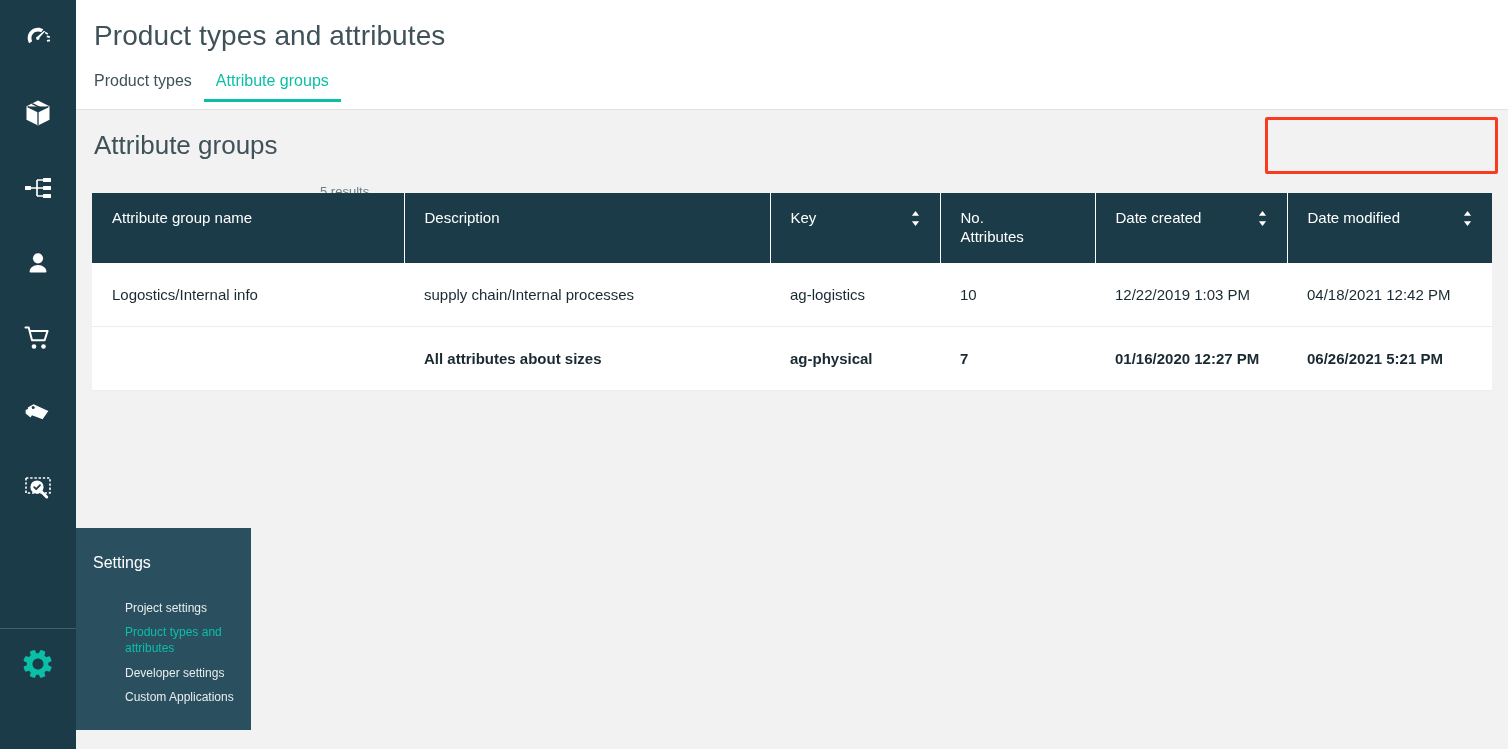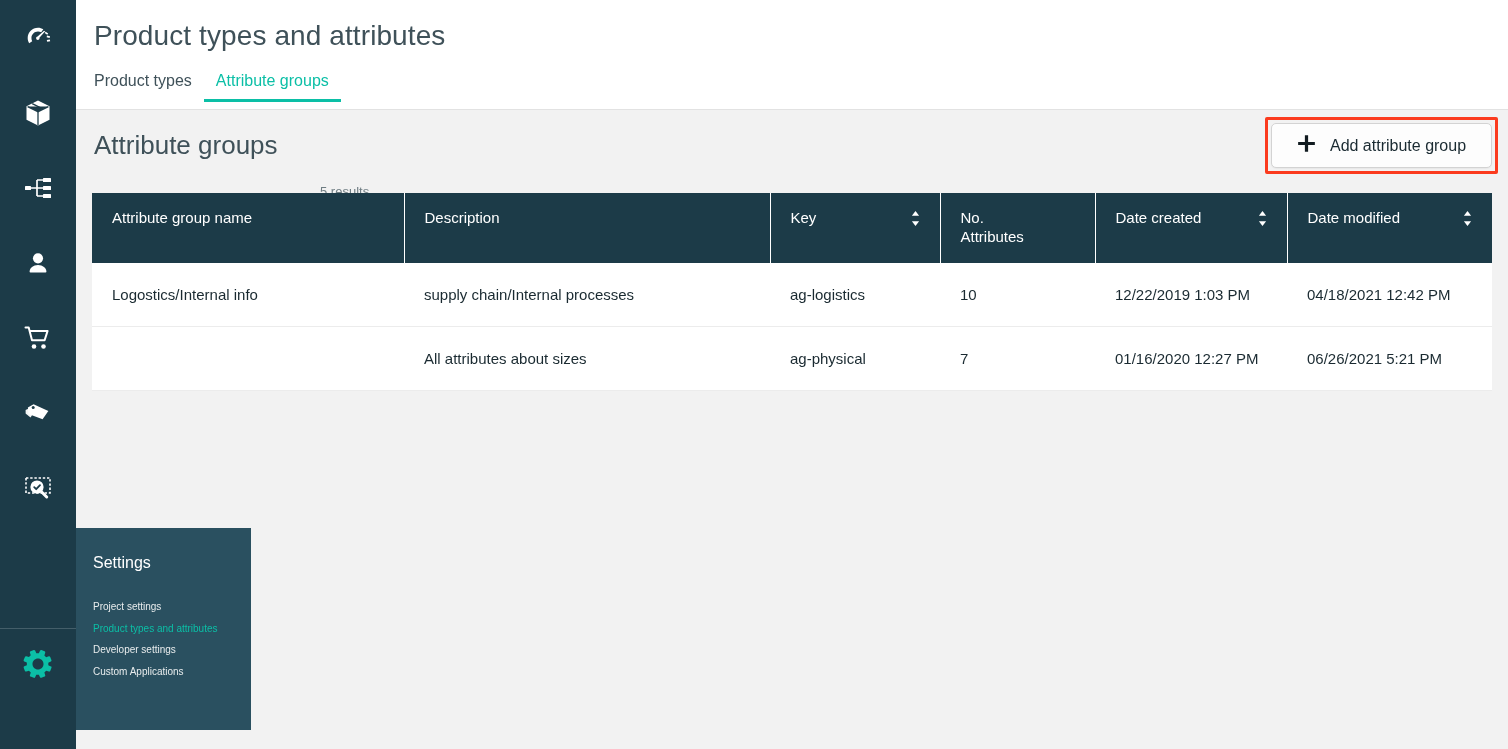--- a/index.html
+++ b/index.html
@@ -129,21 +129,21 @@
   .th-label { line-height: 1.25; }
   .sort-icon { flex: 0 0 auto; margin-top: 1px; }
   tbody td {
     font-size: 15px; color: #1a2a31;
     padding: 0 18px 0 20px;
     height: 63.5px;
     border-bottom: 1px solid #ececec;
     background: #ffffff;
     white-space: nowrap; overflow: hidden; text-overflow: ellipsis;
   }
-  tbody tr:last-child td { border-bottom: 1px solid #ececec; }
+  tbody tr:last-child td { border-bottom: 1px solid #ececec; font-weight: bold; }
   #footer-bar {
     position: absolute; left: 16px; top: 487px;
     width: 1400px; height: 56px;
     display: flex; align-items: center; justify-content: space-between;
   }
   #rows-per-page-text {
     font-size: 15px; color: #1a2a31; white-space: nowrap; padding-left: 6px;
   }
   #pager { display: flex; align-items: center; gap: 14px; padding-right: 10px; }
   .pager-arrow { cursor: pointer; display: flex; align-items: center; }
@@ -166,22 +166,22 @@
   }
   #flyout-title {
     position: absolute; left: 17px; top: 26px;
     font-size: 16px; color: #ffffff; white-space: nowrap;
   }
   #flyout-list {
     position: absolute; left: 17px; top: 68px; right: 8px;
     display: flex; flex-direction: column; gap: 0px;
   }
   .flyout-item {
-    font-size: 10px; color: #e8eced; line-height: 1.35;
-    padding: 4px 0; cursor: pointer;
+    font-size: 12px; color: #e8eced; line-height: 1.35;
+    padding: 4px 0; cursor: pointer; margin-left: 32px;
   }
   .flyout-item.active { color: #0bbfa6; }
 </style>
 </head>
 <body>
 
 <div id="root">
 
   <nav id="rail">
 
@@ -266,28 +266,20 @@
         <div class="tab active">Attribute groups</div>
       </div>
     </div>
 
     <div id="content">
 
       <div id="list-header">
         <div id="list-title">Attribute groups</div>
         <div id="results-count">5 results</div>
 
-        <div id="add-btn">
-          <span>
-            <svg width="19" height="19" viewBox="0 0 20 20">
-              <path fill="#111b20" d="M8.3 1.2h3.4v7.1h7.1v3.4h-7.1v7.1H8.3v-7.1H1.2V8.3h7.1z"></path>
-            </svg>
-          </span>
-          <span id="add-btn-label">Add attribute group</span>
-        </div>
         <div id="annotation-box"></div>
       </div>
 
       <div id="table-wrap">
         <table>
           <colgroup>
             <col style="width:312px">
             <col style="width:366px">
             <col style="width:170px">
             <col style="width:155px">

